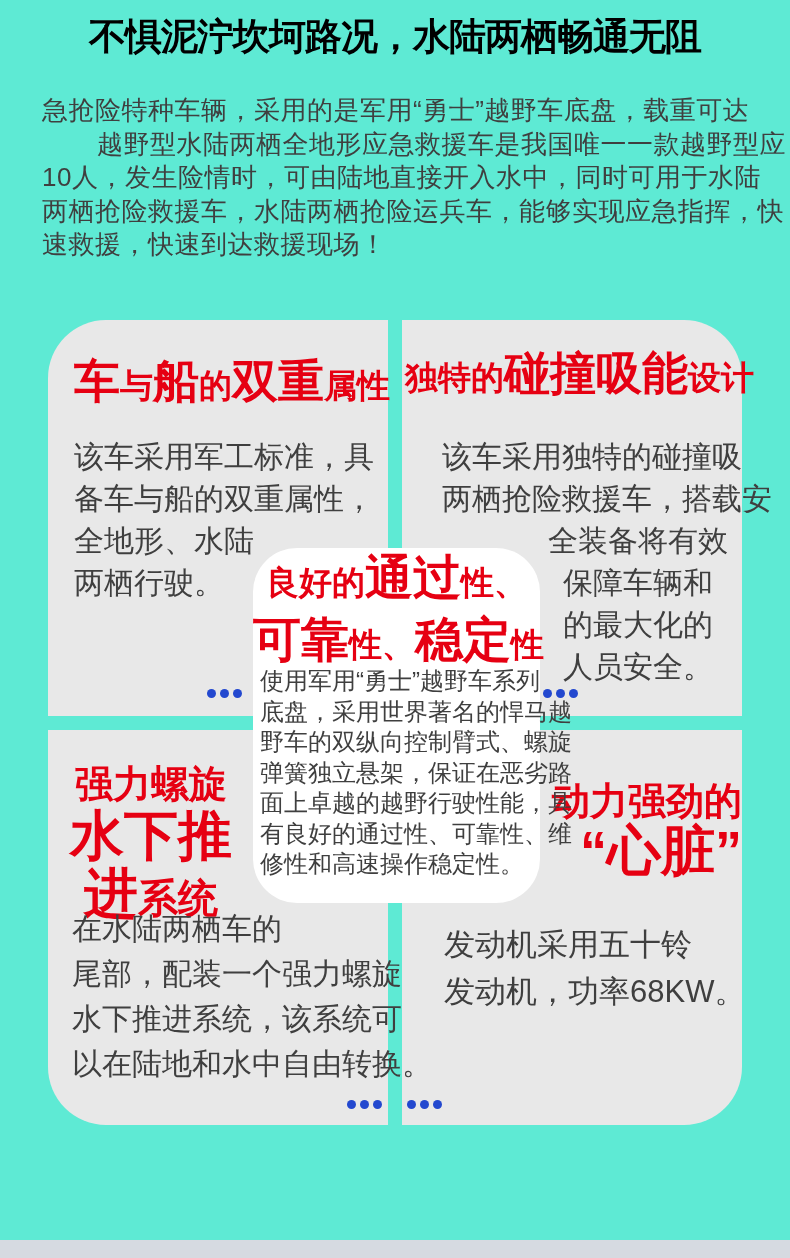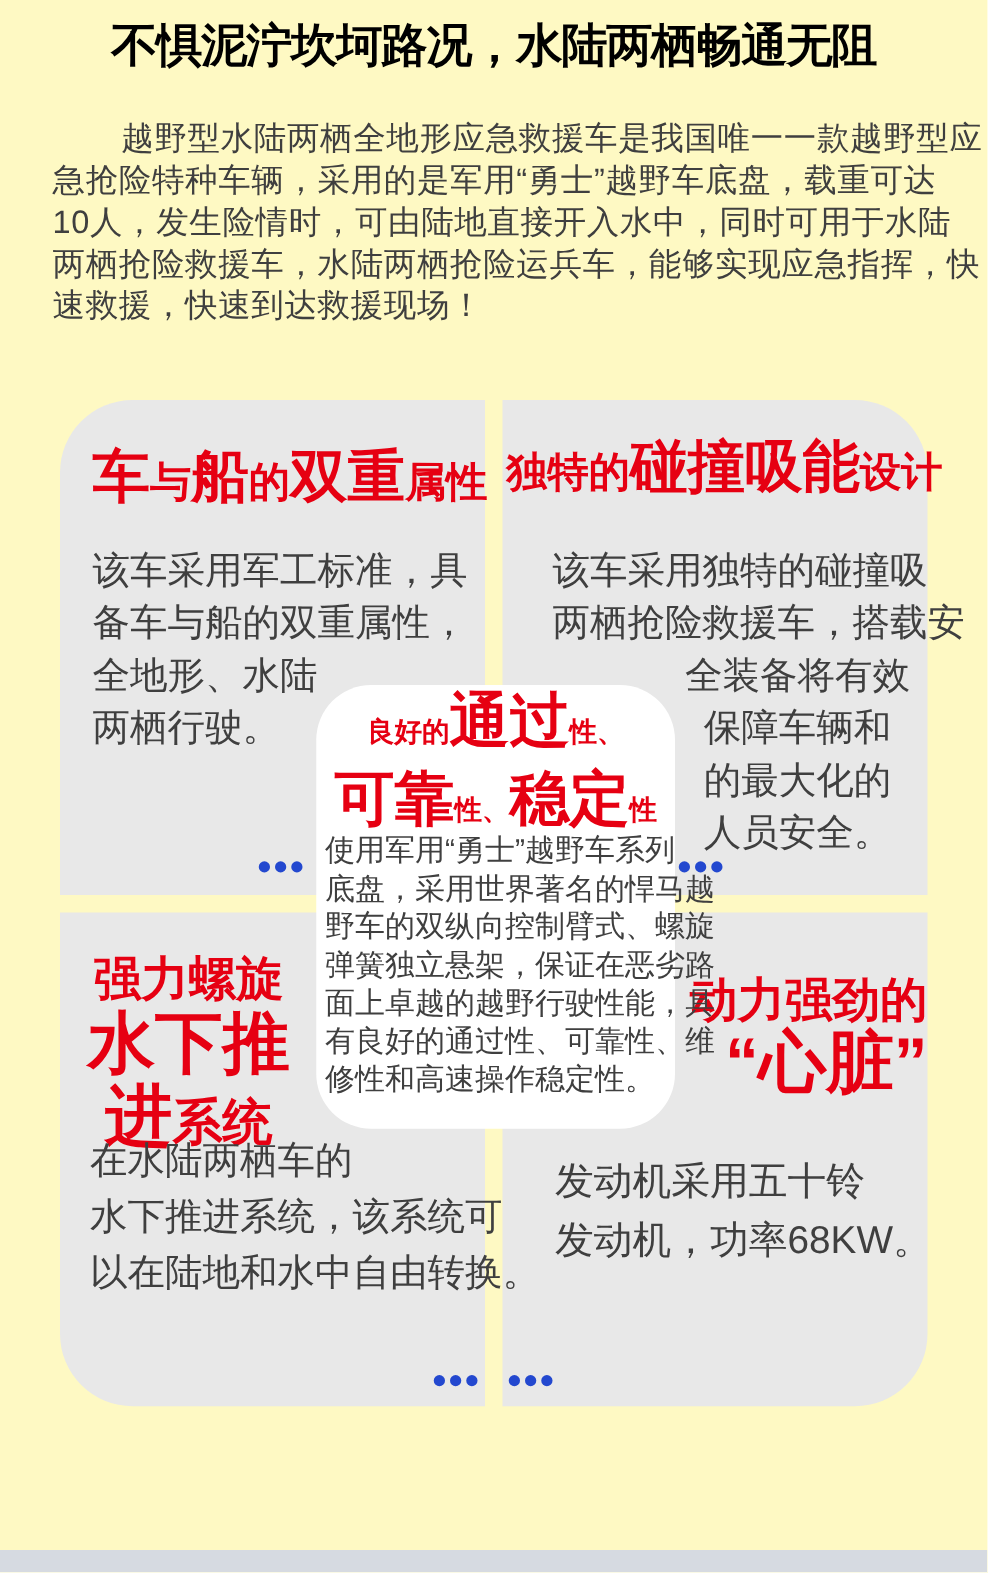--- a/index.html
+++ b/index.html
@@ -1,16 +1,16 @@
 <!DOCTYPE html>
 <html><head>
 <meta charset="utf-8">
 <style>
   html,body{margin:0;padding:0;background:#ffffff;}
-  .canvas{position:relative;width:790px;height:1258px;background:#fef9c3;overflow:hidden;
+  .canvas{position:relative;width:790px;height:1258px;background:#5eead4;overflow:hidden;
           font-family:"Liberation Sans","DejaVu Sans",sans-serif;}
   
   .main-title{position:absolute;top:12px;left:0;width:790px;text-align:center;
 ', '              color:#e60012;font-size:37px;font-weight:bold;letter-spacing:-1px;white-space:nowrap;}
   
   .intro{position:absolute;top:94px;left:42px;width:706px;color:#3f3f3f;font-size:26px;}
   .intro .ln{height:33.5px;line-height:33.5px;white-space:nowrap;letter-spacing:0.5px;}
   .intro .ln.first{padding-left:55px;}
   
   .card{position:absolute;background:#e8e8e8;}
@@ -24,21 +24,21 @@
   
   .hd{position:absolute;color:#e60012;font-weight:bold;white-space:nowrap;z-index:2;}
   .hb{font-size:46px;}  
   .hs{font-size:33px;}  
   .hd-tl{left:74px;top:356px;line-height:50px;}
   .hd-tr{left:405px;top:348px;line-height:50px;}
   .hd-center{position:absolute;left:253px;top:552px;width:287px;text-align:center;
              color:#e60012;font-weight:bold;z-index:4;white-space:nowrap;}
   .hd-center .row1{line-height:52px;}
   .hd-center .row2{line-height:50px;}
-  .hcb{font-size:48px;} .hcs{font-size:22px;}
+  .hcb{font-size:48px;} .hcs{font-size:33px;}
   .hd-bl{position:absolute;left:48px;top:738px;width:206px;text-align:center;
          color:#e60012;font-weight:bold;z-index:2;white-space:nowrap;}
   .hd-bl .r1{font-size:38px;line-height:44px;margin-top:24px;}
   .hd-bl .r2{font-size:54px;line-height:58px;}
   .hd-bl .r3{line-height:58px;}
   .hd-bl .big3{font-size:54px;} .hd-bl .sm3{font-size:40px;}
   .hd-br{position:absolute;left:540px;top:780px;width:202px;text-align:right;
          color:#e60012;font-weight:bold;z-index:2;white-space:nowrap;}
   .hd-br .r1{font-size:38px;line-height:42px;}
   .hd-br .r2{font-size:54px;line-height:56px;}
@@ -68,22 +68,22 @@
   .footer-bar{position:absolute;left:0;top:1240px;width:790px;height:18px;background:#d6dae1;}
 </style>
 </head>
 <body>
 
 <div class="canvas">
 
   <div class="main-title">不惧泥泞坎坷路况，水陆两栖畅通无阻</div>
 
   <div class="intro">
+    <div class="ln">急抢险特种车辆，采用的是军用“勇士”越野车底盘，载重可达</div>
     <div class="ln first">越野型水陆两栖全地形应急救援车是我国唯一一款越野型应</div>
-    <div class="ln">急抢险特种车辆，采用的是军用“勇士”越野车底盘，载重可达</div>
     <div class="ln">10人，发生险情时，可由陆地直接开入水中，同时可用于水陆</div>
     <div class="ln">两栖抢险救援车，水陆两栖抢险运兵车，能够实现应急指挥，快</div>
     <div class="ln">速救援，快速到达救援现场！</div>
   </div>
 
   <div class="card card-tl"></div>
   <div class="card card-tr"></div>
   <div class="card card-bl"></div>
   <div class="card card-br"></div>
 
@@ -122,20 +122,21 @@
     <div class="ln">修性和高速操作稳定性。</div>
   </div>
 
   <div class="hd-bl">
     <div class="r1">强力螺旋</div>
     <div class="r2">水下推</div>
     <div class="r3"><span class="big3">进</span><span class="sm3">系统</span></div>
   </div>
   <div class="body-txt bl-body">
     <div class="ln">在水陆两栖车的</div>
+    <div class="ln">尾部，配装一个强力螺旋</div>
     <div class="ln">水下推进系统，该系统可</div>
     <div class="ln">以在陆地和水中自由转换。</div>
   </div>
 
   <div class="hd-br">
     <div class="r1">动力强劲的</div>
     <div class="r2">“心脏”</div>
   </div>
   <div class="body-txt br-body">
     <div class="ln">发动机采用五十铃</div>

